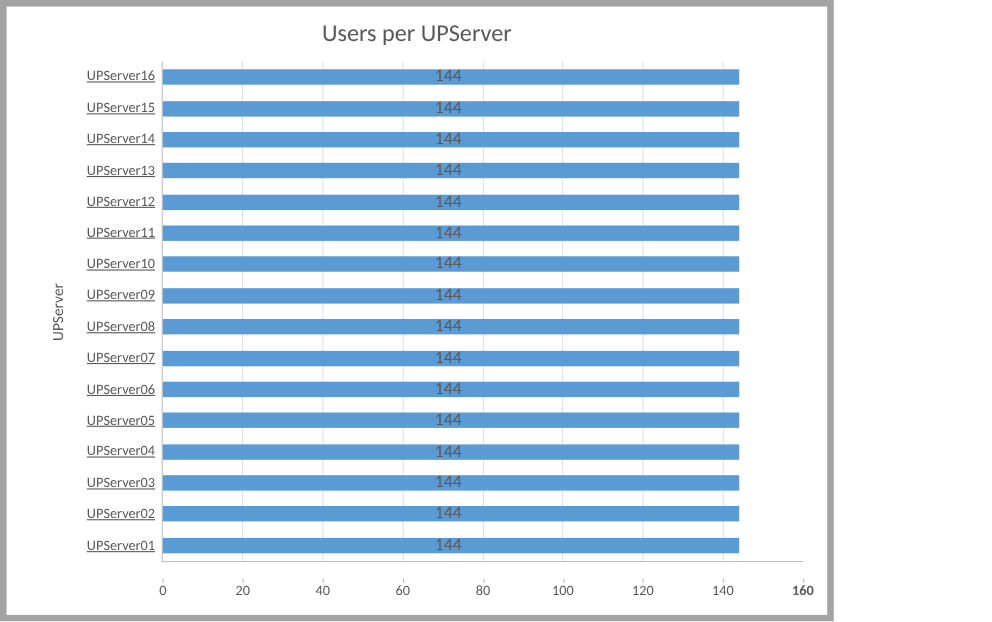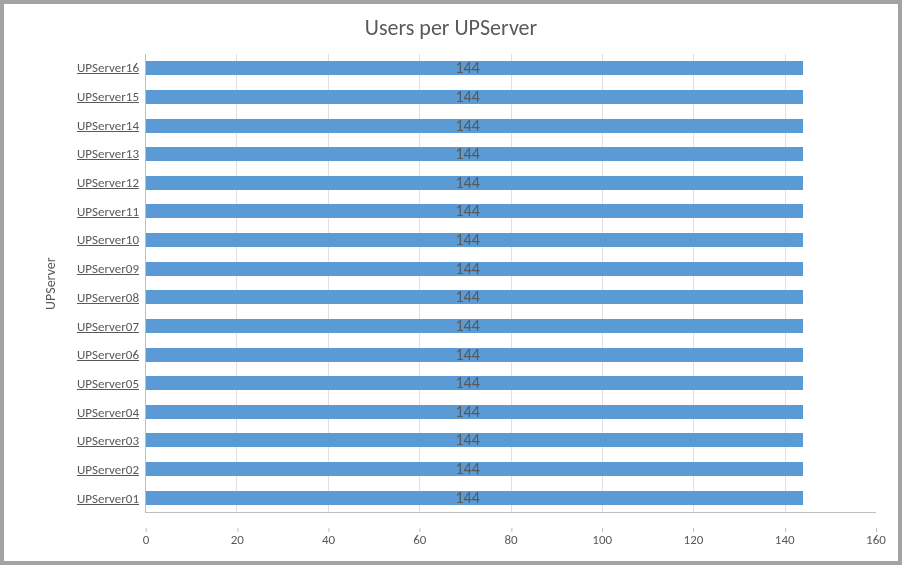--- a/index.html
+++ b/index.html
@@ -3,23 +3,23 @@
 <meta charset="utf-8">
 <style>
   * { box-sizing: border-box; }
   body {
     margin: 0;
     padding: 0;
     font-family: Calibri, Arial, sans-serif;
     background: #fff;
   }
   .chart-container {
-    width: 902px;
+    width: 758px;
     height: 565px;
-    border: 4px solid #a3a3a3;
+    border: 6px solid #a3a3a3;
     position: relative;
     background: #fff;
   }
   .chart-title {
     text-align: center;
     font-size: 22px;
     color: #595959;
     padding: 10px 0 6px 0;
     font-weight: normal;
   }
@@ -238,18 +238,18 @@
         </div>
       <div class="x-axis" id="x-axis">
           <div class="x-tick" style="left: 0%;">0<div class="x-tick-mark" style="left: 50%;"></div></div>
           <div class="x-tick" style="left: 12.5%;">20<div class="x-tick-mark" style="left: 50%;"></div></div>
           <div class="x-tick" style="left: 25%;">40<div class="x-tick-mark" style="left: 50%;"></div></div>
           <div class="x-tick" style="left: 37.5%;">60<div class="x-tick-mark" style="left: 50%;"></div></div>
           <div class="x-tick" style="left: 50%;">80<div class="x-tick-mark" style="left: 50%;"></div></div>
           <div class="x-tick" style="left: 62.5%;">100<div class="x-tick-mark" style="left: 50%;"></div></div>
           <div class="x-tick" style="left: 75%;">120<div class="x-tick-mark" style="left: 50%;"></div></div>
           <div class="x-tick" style="left: 87.5%;">140<div class="x-tick-mark" style="left: 50%;"></div></div>
-          <div class="x-tick" style="left: 100%;">160<div class="x-tick-mark" style="left: 50%;"></div></div>
+          <div class="x-tick" style="left: 100%; font-weight: bold;">160<div class="x-tick-mark" style="left: 50%;"></div></div>
         </div>
     </div>
   </div>
 
 </div>
 
 </body></html>

